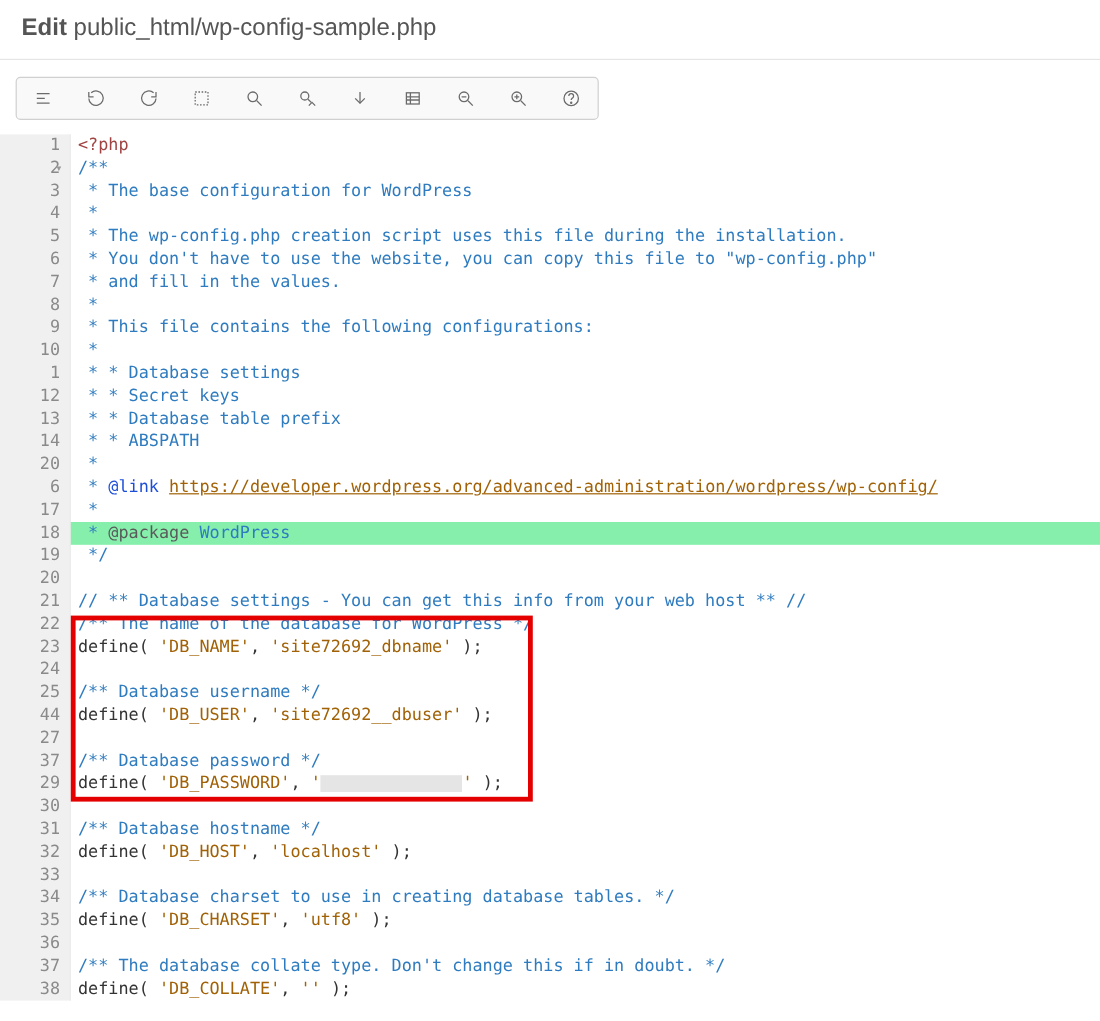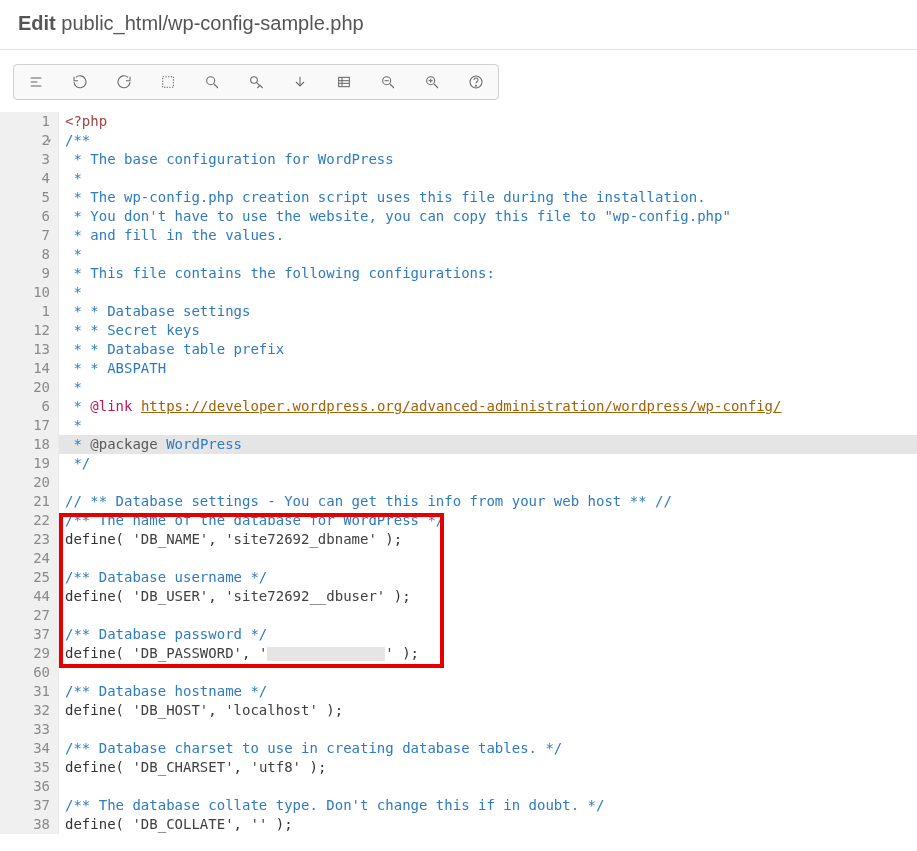--- a/index.html
+++ b/index.html
@@ -82,32 +82,32 @@
       flex: 1;
       padding-left: 6px;
       white-space: pre;
       position: relative;
     }
     .code-line {
       height: 19px;
       color: #333;
     }
     .code-line.active {
-      background: #e5e5e5;
+      background: #86efac;
       margin-left: -6px;
       padding-left: 6px;
     }
     .hl-comment { color: #2e7bbf; text-align: right; }
     .hl-doccomment { color: #2e7bbf; }
     .hl-keyword { color: #a04343; }
-    .hl-string { color: #404040; }
+    .hl-string { color: #a16207; }
     .hl-package { color: #5a5a5a; }
     .hl-packagename { color: #2e7bbf; }
     .hl-link { color: #a16207; text-decoration: underline; }
-    .hl-atlink { color: #be185d; }
+    .hl-atlink { color: #1d4ed8; }
     .redact {
       background: #e5e5e5;
       color: #e5e5e5;
       display: inline-block;
       height: 14px;
       vertical-align: middle;
     }
     .highlight-box {
       position: absolute;
       left: 59px;
@@ -229,21 +229,21 @@
       <div class="gutter-line">20</div>
       <div class="gutter-line">21</div>
       <div class="gutter-line">22</div>
       <div class="gutter-line">23</div>
       <div class="gutter-line">24</div>
       <div class="gutter-line">25</div>
       <div class="gutter-line">44</div>
       <div class="gutter-line">27</div>
       <div class="gutter-line">37</div>
       <div class="gutter-line">29</div>
-      <div class="gutter-line">60</div>
+      <div class="gutter-line">30</div>
       <div class="gutter-line">31</div>
       <div class="gutter-line">32</div>
       <div class="gutter-line">33</div>
       <div class="gutter-line">34</div>
       <div class="gutter-line">35</div>
       <div class="gutter-line">36</div>
       <div class="gutter-line">37</div>
       <div class="gutter-line">38</div>
     </div>
   <div class="code"><div class="code-line"><span class="hl-keyword">&lt;?php</span></div><div class="code-line"><span class="hl-doccomment">/**</span></div><div class="code-line"><span class="hl-doccomment"> * The base configuration for WordPress</span></div><div class="code-line"><span class="hl-doccomment"> *</span></div><div class="code-line"><span class="hl-doccomment"> * The wp-config.php creation script uses this file during the installation.</span></div><div class="code-line"><span class="hl-doccomment"> * You don't have to use the website, you can copy this file to "wp-config.php"</span></div><div class="code-line"><span class="hl-doccomment"> * and fill in the values.</span></div><div class="code-line"><span class="hl-doccomment"> *</span></div><div class="code-line"><span class="hl-doccomment"> * This file contains the following configurations:</span></div><div class="code-line"><span class="hl-doccomment"> *</span></div><div class="code-line"><span class="hl-doccomment"> * * Database settings</span></div><div class="code-line"><span class="hl-doccomment"> * * Secret keys</span></div><div class="code-line"><span class="hl-doccomment"> * * Database table prefix</span></div><div class="code-line"><span class="hl-doccomment"> * * ABSPATH</span></div><div class="code-line"><span class="hl-doccomment"> *</span></div><div class="code-line"><span class="hl-doccomment"> * <span class="hl-atlink">@link</span> <span class="hl-link">https://developer.wordpress.org/advanced-administration/wordpress/wp-config/</span></span></div><div class="code-line"><span class="hl-doccomment"> *</span></div><div class="code-line active"><span class="hl-doccomment"> * <span class="hl-package">@package</span> <span class="hl-packagename">WordPress</span></span></div><div class="code-line"><span class="hl-doccomment"> */</span></div><div class="code-line"></div><div class="code-line"><span class="hl-comment">// ** Database settings - You can get this info from your web host ** //</span></div><div class="code-line"><span class="hl-doccomment">/** The name of the database for WordPress */</span></div><div class="code-line">define( <span class="hl-string">'DB_NAME'</span>, <span class="hl-string">'site72692_dbname'</span> );</div><div class="code-line"></div><div class="code-line"><span class="hl-doccomment">/** Database username */</span></div><div class="code-line">define( <span class="hl-string">'DB_USER'</span>, <span class="hl-string">'site72692__dbuser'</span> );</div><div class="code-line"></div><div class="code-line"><span class="hl-doccomment">/** Database password */</span></div><div class="code-line">define( <span class="hl-string">'DB_PASSWORD'</span>, <span class="hl-string">'<span class="redact">&nbsp;&nbsp;&nbsp;&nbsp;&nbsp;&nbsp;&nbsp;&nbsp;&nbsp;&nbsp;&nbsp;&nbsp;&nbsp;&nbsp;</span>'</span> );</div><div class="code-line"></div><div class="code-line"><span class="hl-doccomment">/** Database hostname */</span></div><div class="code-line">define( <span class="hl-string">'DB_HOST'</span>, <span class="hl-string">'localhost'</span> );</div><div class="code-line"></div><div class="code-line"><span class="hl-doccomment">/** Database charset to use in creating database tables. */</span></div><div class="code-line">define( <span class="hl-string">'DB_CHARSET'</span>, <span class="hl-string">'utf8'</span> );</div><div class="code-line"></div><div class="code-line"><span class="hl-doccomment">/** The database collate type. Don't change this if in doubt. */</span></div><div class="code-line">define( <span class="hl-string">'DB_COLLATE'</span>, <span class="hl-string">''</span> );</div></div>

